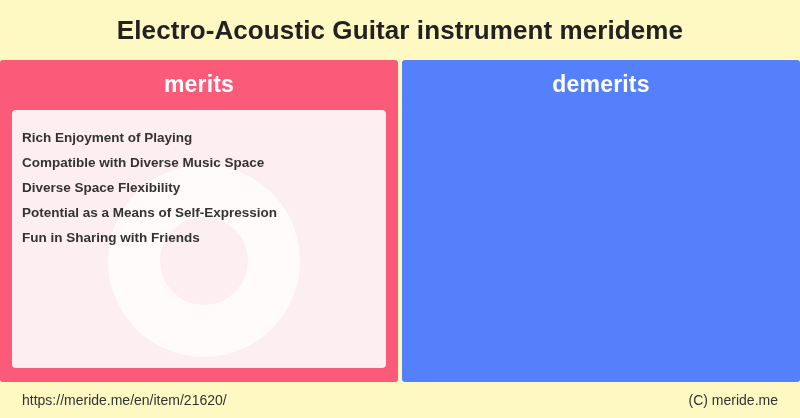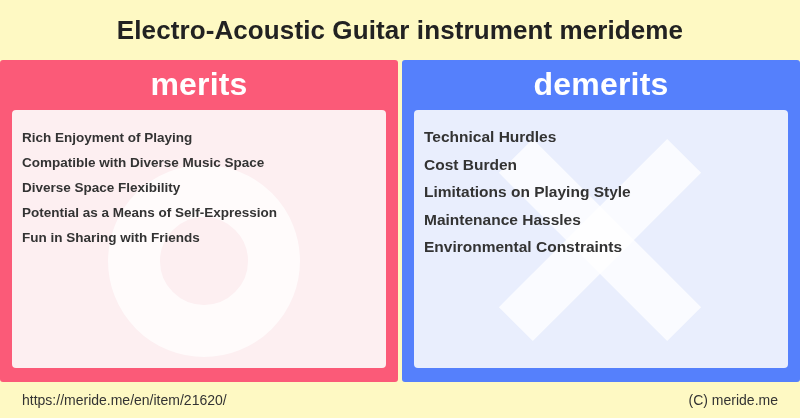--- a/index.html
+++ b/index.html
@@ -68,21 +68,21 @@
   }
 
   .panel-heading {
     position: relative;
     z-index: 3;
     height: 48px;
     display: flex;
     align-items: center;
     justify-content: center;
     color: #ffffff;
-    font-size: 32px;
+    font-size: 23px;
     font-weight: bold;
     letter-spacing: 0.2px;
   }
 
   
   .card {
     position: absolute;
     left: 12px;
     top: 50px;
     width: 374px;
@@ -201,33 +201,20 @@
           <li class="item">Compatible with Diverse Music Space</li>
           <li class="item">Diverse Space Flexibility</li>
           <li class="item">Potential as a Means of Self-Expression</li>
           <li class="item">Fun in Sharing with Friends</li>
         </ul>
       </div>
     </div>
 
     <div class="panel panel-demerits">
       <div class="panel-heading">demerits</div>
-      <div class="card card-demerits">
-        <div class="wm wm-x">
-          <span class="bar-a"></span>
-          <span class="bar-b"></span>
-        </div>
-        <ul class="item-list list-demerits">
-          <li class="item">Technical Hurdles</li>
-          <li class="item">Cost Burden</li>
-          <li class="item">Limitations on Playing Style</li>
-          <li class="item">Maintenance Hassles</li>
-          <li class="item">Environmental Constraints</li>
-        </ul>
-      </div>
     </div>
 
   </div>
 
   <div class="footer">
     <div class="footer-url">https://meride.me/en/item/21620/</div>
     <div class="footer-copy">(C) meride.me</div>
   </div>
 
 </div>

